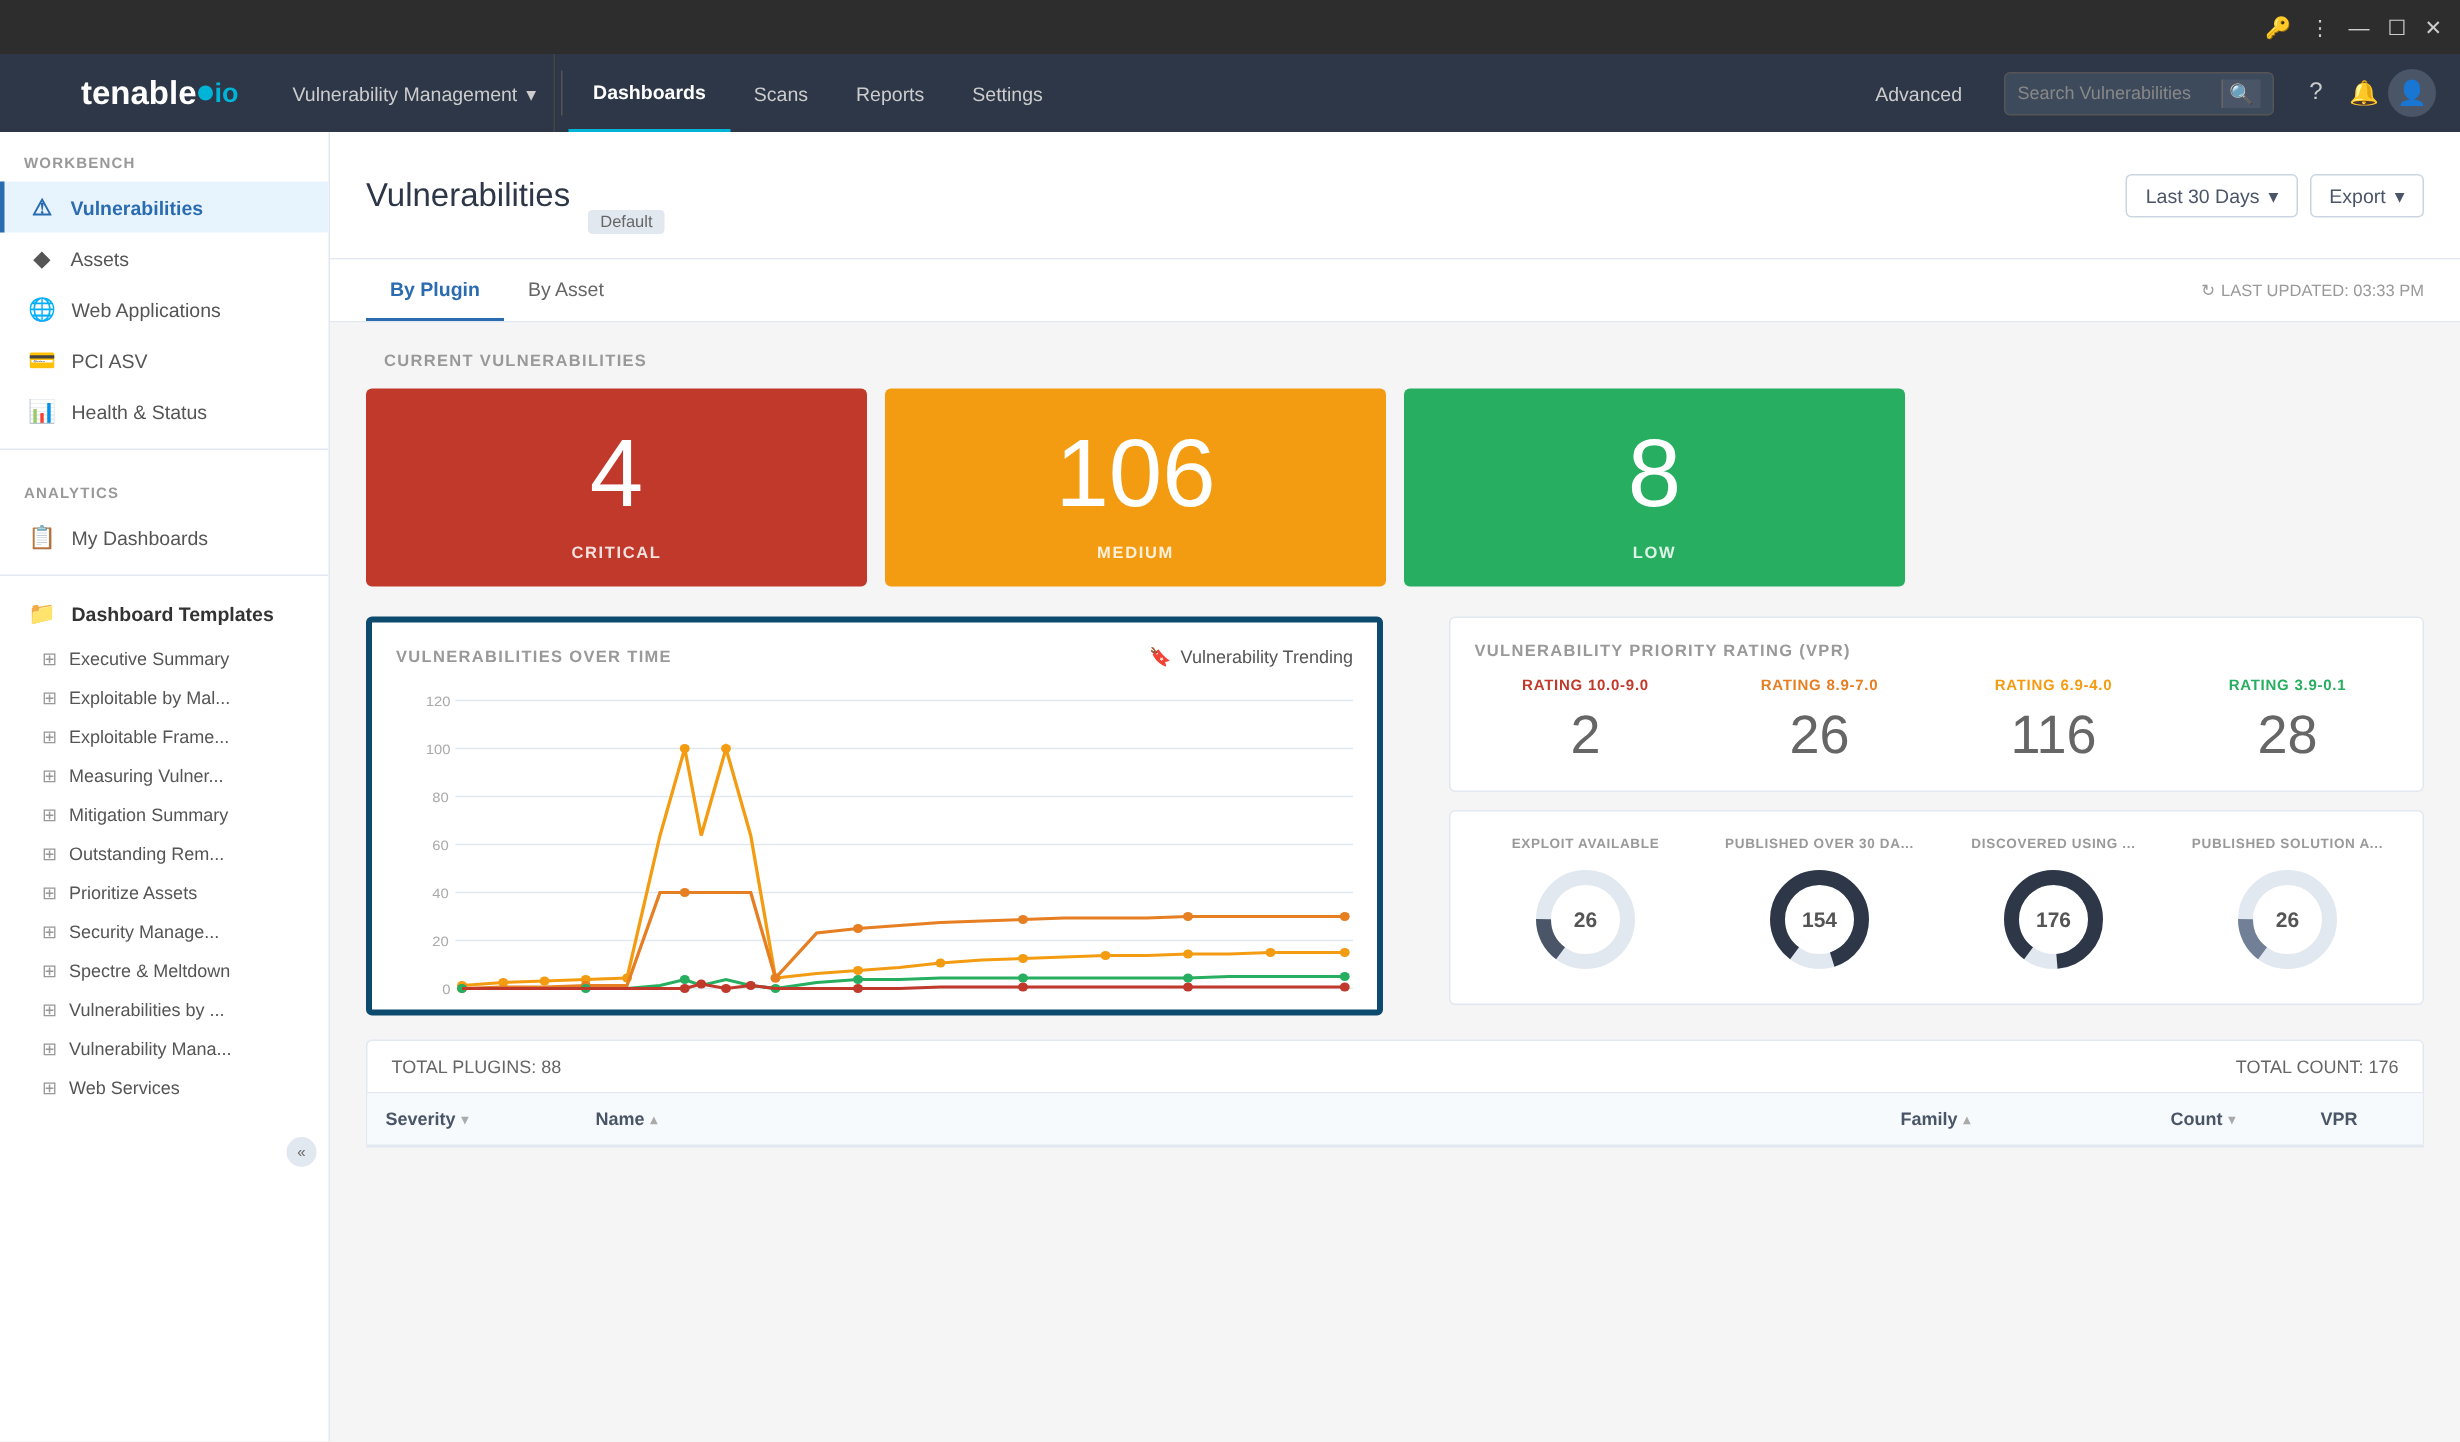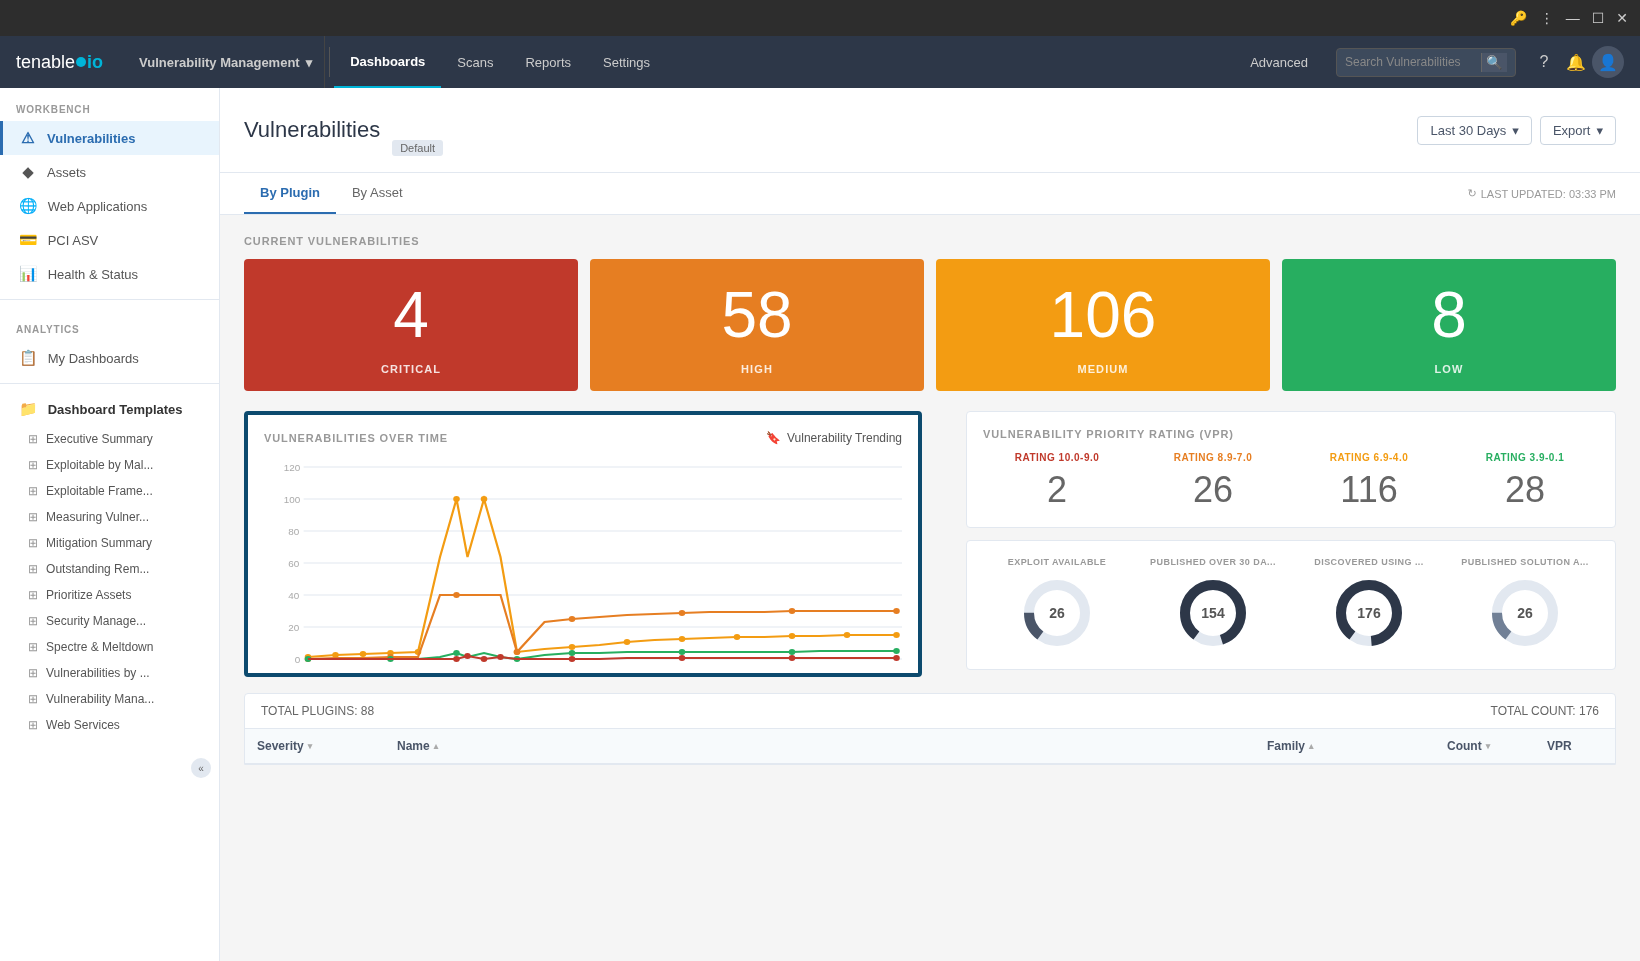--- a/index.html
+++ b/index.html
@@ -34,21 +34,20 @@
     .nav-dropdown {
       color: #ccc;
       font-size: 13px;
       padding: 0 12px;
       height: 52px;
       display: flex;
       align-items: center;
       gap: 6px;
       cursor: pointer;
       border-right: 1px solid #444;
-      font-weight: bold;
     }
     .nav-item {
       color: #ccc;
       font-size: 13px;
       padding: 0 16px;
       height: 52px;
       display: flex;
       align-items: center;
       cursor: pointer;
       text-decoration: none;
@@ -255,20 +254,21 @@
     }
 
     
     .section-label {
       font-size: 11px;
       font-weight: 600;
       color: #999;
       letter-spacing: 0.08em;
       text-transform: uppercase;
       margin-bottom: 12px;
+      margin-left: 12px;
     }
 
     
     .vuln-cards {
       display: grid;
       grid-template-columns: repeat(4, 1fr);
       gap: 12px;
       margin-bottom: 20px;
     }
     .vuln-card {
@@ -449,21 +449,21 @@
 <div class="title-bar">
   <span class="title-bar-icon">🔑</span>
   <span class="title-bar-icon">⋮</span>
   <span class="title-bar-icon">—</span>
   <span class="title-bar-icon">☐</span>
   <span class="title-bar-icon">✕</span>
 </div>
 
 <div class="top-nav">
   <div class="logo">
-    <span style="color:white;font-size:18px;font-weight:400;">tenable</span>
+    <span style="color:white;font-size:22px;font-weight:700;margin-left:38px;">tenable</span>
     <span style="background:#00b4d8;border-radius:50%;width:10px;height:10px;display:inline-block;margin:0 1px;"></span>
     <span style="color:#00b4d8;font-size:18px;font-weight:700;">io</span>
   </div>
   <div class="nav-dropdown">
     <span>Vulnerability Management</span>
     <span>▾</span>
   </div>
   <div style="width:1px;height:30px;background:#555;margin:0 4px;"></div>
   <a class="nav-item active">
     <span>Dashboards</span>
@@ -603,24 +603,20 @@
     </div>
 
     <div class="content-body">
 
       <div class="section-label">CURRENT VULNERABILITIES</div>
       <div class="vuln-cards">
         <div class="vuln-card critical">
           <div class="vuln-card-number">4</div>
           <div class="vuln-card-label">CRITICAL</div>
         </div>
-        <div class="vuln-card high">
-          <div class="vuln-card-number">58</div>
-          <div class="vuln-card-label">HIGH</div>
-        </div>
         <div class="vuln-card medium">
           <div class="vuln-card-number">106</div>
           <div class="vuln-card-label">MEDIUM</div>
         </div>
         <div class="vuln-card low">
           <div class="vuln-card-number">8</div>
           <div class="vuln-card-label">LOW</div>
         </div>
       </div>
 

